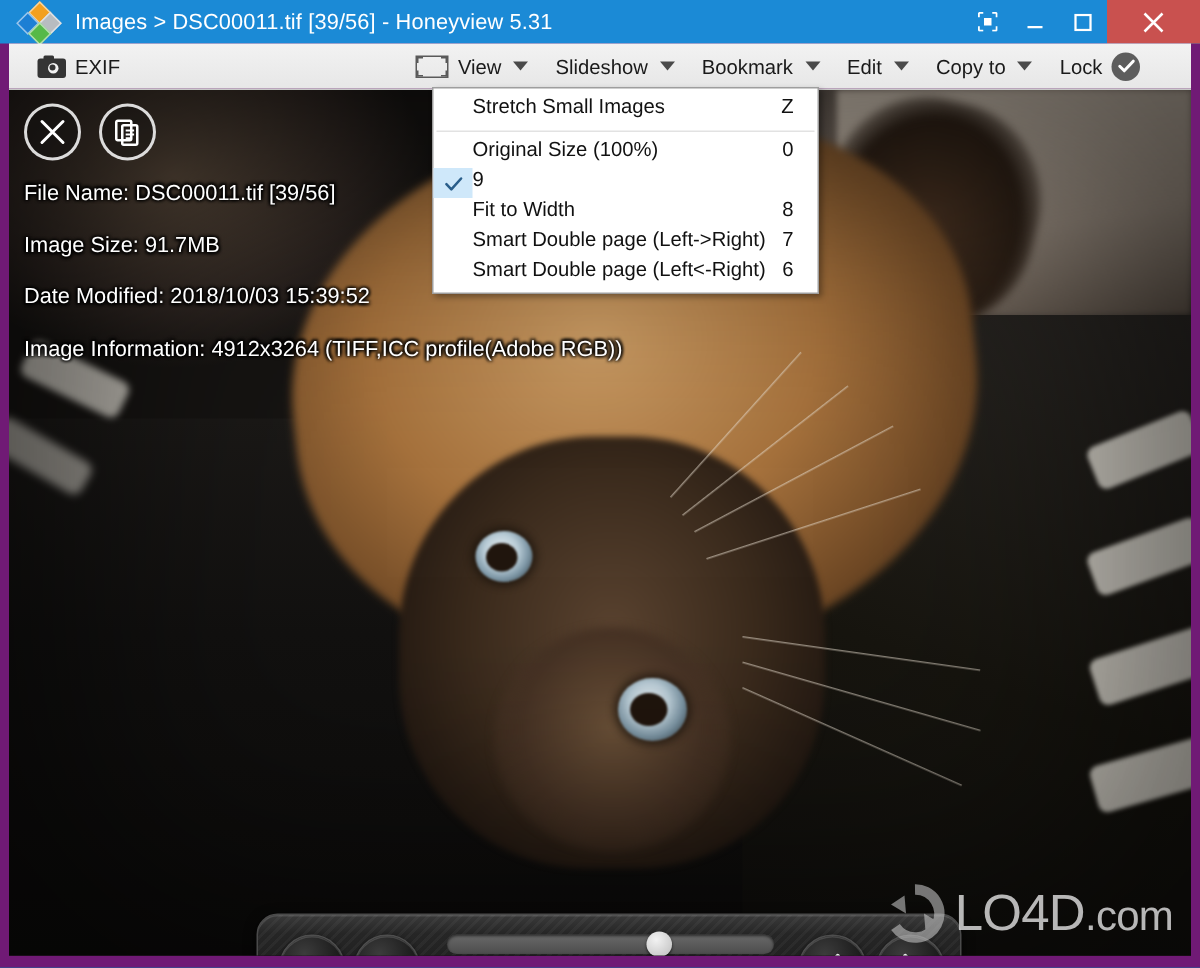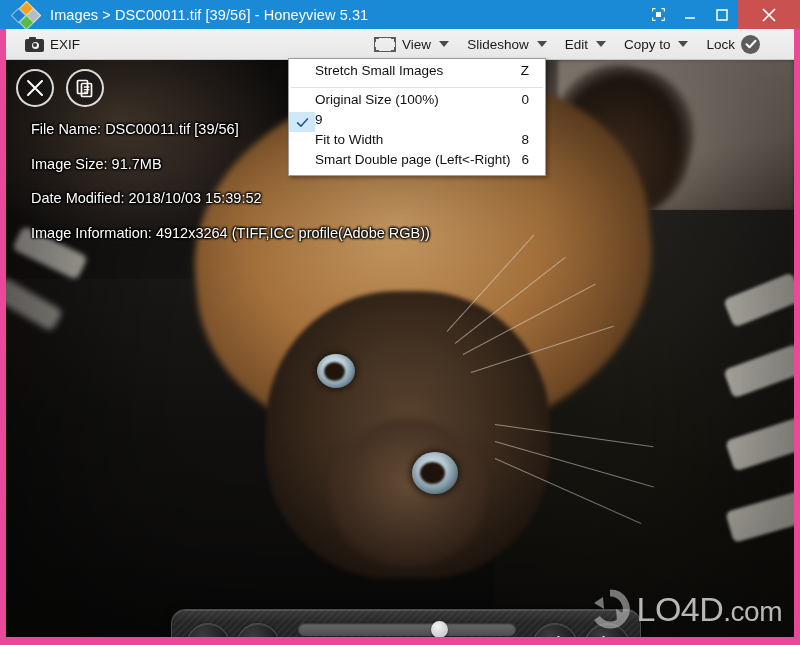--- a/index.html
+++ b/index.html
@@ -2,21 +2,21 @@
 <html><head>
 <meta charset="utf-8">
 <style>
   * { box-sizing: border-box; margin:0; padding:0; }
   html,body { width:800px; height:645px; overflow:hidden; background:#1b8ad6; }
   body { font-family:"Liberation Sans", sans-serif; -webkit-font-smoothing:antialiased; }
 
   
   #window {
     position:absolute; left:0; top:0; width:800px; height:645px;
-    background:#ec4899;
+    background:#701a75;
   }
 
   
   #titlebar {
     position:absolute; left:0; top:0; width:800px; height:29px;
     background:#1b8ad6; display:flex; align-items:center;
   }
   #app-logo { position:relative; width:28px; height:24px; margin-left:12px; flex:0 0 auto; }
   .dia { position:absolute; width:11px; height:11px; transform:rotate(45deg); border:1px solid rgba(255,255,255,.55); }
   .dia.orange { background:#f2a020; left:9px;  top:0px; }
@@ -113,21 +113,21 @@
   .vignette { position:absolute; inset:0; pointer-events:none;
     box-shadow: inset 0 0 160px 60px rgba(0,0,0,.55); }
 
   
   #ov-buttons { position:absolute; left:10px; top:9px; display:flex; gap:12px; }
   .ov-circle { width:38px; height:38px; border-radius:50%; border:2px solid rgba(255,255,255,.85);
     background:rgba(15,15,15,.35); display:flex; align-items:center; justify-content:center; cursor:default; }
   .ov-circle svg { display:block; }
 
   
-  #info-overlay { position:absolute; left:25px; top:62px; }
+  #info-overlay { position:absolute; left:10px; top:62px; }
   #info-overlay div { color:#fff; font-size:14.5px; line-height:1; margin-bottom:20px;
     text-shadow:1px 1px 2px #000,-1px -1px 2px #000,1px -1px 2px #000,-1px 1px 2px #000; white-space:nowrap; }
 
   
   #view-menu {
     position:absolute; left:288px; top:58px; width:258px;
     background:#ffffff; border:1px solid #9e9e9e; box-shadow:2px 2px 4px rgba(0,0,0,.35);
     padding:4px 0 3px 0; z-index:40;
   }
   .mi { height:20px; display:flex; font-size:13.5px; color:#111; white-space:nowrap; cursor:default; position:relative;}
@@ -221,20 +221,24 @@
           <i></i>
           <i></i>
           <i></i>
           <i></i>
         </span>
       <span>View</span>
       <span class="caret"></span>
     </div>
     <div class="tb-item">
       <span>Slideshow</span>
+      <span class="caret"></span>
+    </div>
+    <div class="tb-item">
+      <span>Bookmark</span>
       <span class="caret"></span>
     </div>
     <div class="tb-item">
       <span>Edit</span>
       <span class="caret"></span>
     </div>
     <div class="tb-item">
       <span>Copy to</span>
       <span class="caret"></span>
     </div>
@@ -363,18 +367,23 @@
       </span>
       <span class="mi-key">9</span>
     </div>
     <div class="mi">
       <span class="mi-check"></span>
       <span class="mi-label">Fit to Width</span>
       <span class="mi-key">8</span>
     </div>
     <div class="mi">
       <span class="mi-check"></span>
+      <span class="mi-label">Smart Double page (Left-&gt;Right)</span>
+      <span class="mi-key">7</span>
+    </div>
+    <div class="mi">
+      <span class="mi-check"></span>
       <span class="mi-label">Smart Double page (Left&lt;-Right)</span>
       <span class="mi-key">6</span>
     </div>
   </div>
 
 </div>
 
 </body></html>

